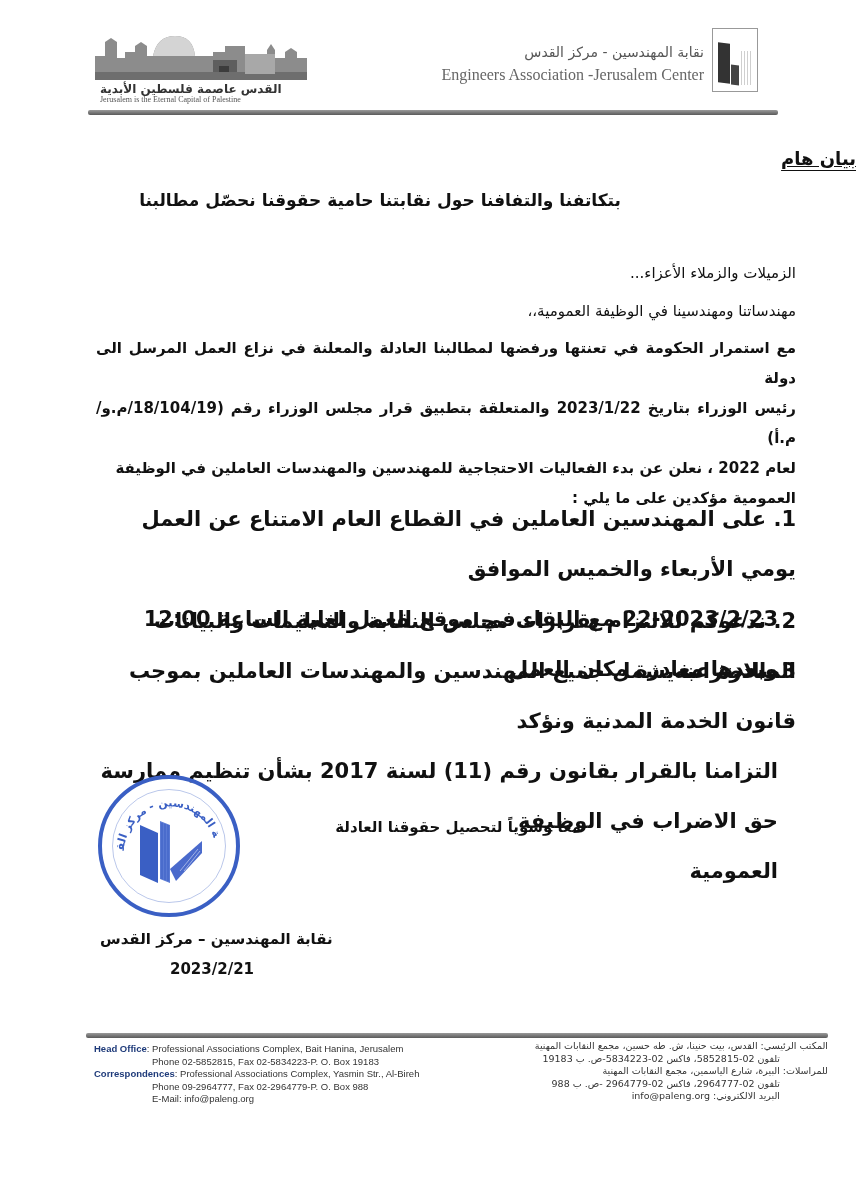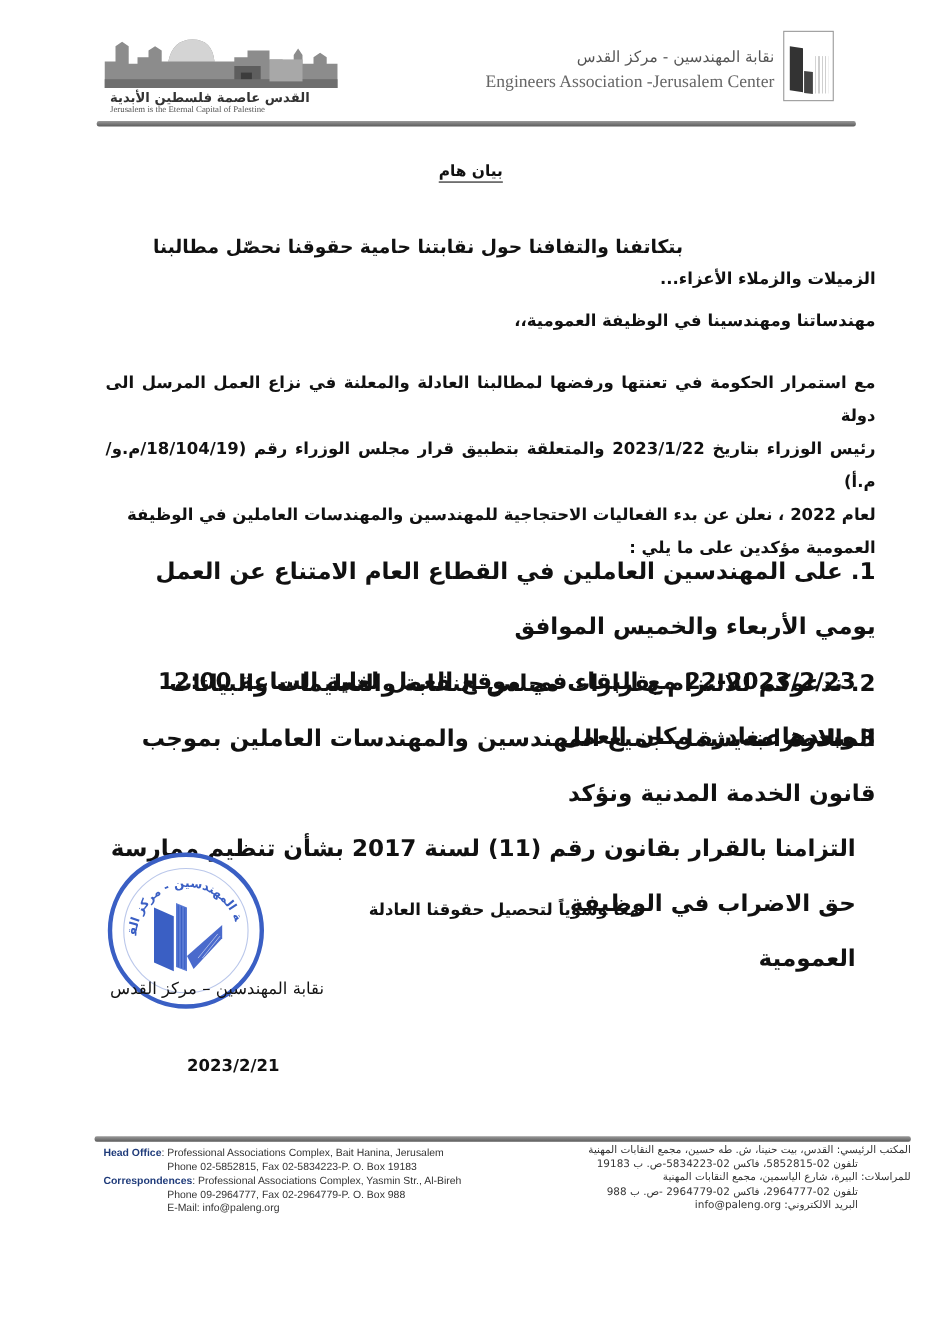--- a/index.html
+++ b/index.html
@@ -14,37 +14,37 @@
   .hdr-en { position: absolute; right: 152px; top: 66px; font-family: "Liberation Serif", serif; font-size: 16px; color: #666; }
 
   .skyline { position: absolute; left: 95px; top: 34px; width: 212px; height: 46px; }
   .skyline-ar { position: absolute; left: 100px; top: 82px; font-size: 12px; font-weight: bold; color: #333; direction: rtl; }
   .skyline-en { position: absolute; left: 100px; top: 95px; font-family: "Liberation Serif", serif; font-size: 8px; color: #555; }
 
   .hdr-rule { position: absolute; left: 88px; top: 110px; width: 690px; height: 5px; background: linear-gradient(#9a9a9a, #5a5a5a); border-radius: 2px; }
 
   
   .rtl { direction: rtl; unicode-bidi: embed; }
-  .title { position: absolute; left: 0; width: 856px; top: 148px; text-align: center; font-size: 14px; font-weight: bold; }
+  .title { position: absolute; left: 0; width: 856px; top: 148px; font-size: 18px; font-weight: bold; text-decoration: underline; }
   .title span { text-decoration: underline; text-underline-offset: 5px; }
-  .subtitle { position: absolute; left: 0; width: 760px; top: 190px; text-align: center; font-size: 17px; font-weight: bold; margin-top: 25px; }
+  .subtitle { position: absolute; left: 0; width: 760px; top: 190px; text-align: center; font-size: 17px; font-weight: bold; }
 
-  .greet { position: absolute; right: 60px; font-size: 15px; font-weight: bold; }
+  .greet { position: absolute; right: 60px; font-size: 15px; font-weight: normal; margin-top: 20px; }
   .para { position: absolute; right: 60px; width: 700px; font-size: 15px; font-weight: bold; line-height: 30px; text-align: justify; text-align-last: right; }
   .item { position: absolute; right: 60px; width: 700px; font-size: 21px; font-weight: bold; line-height: 50px; text-align: right; }
 
   .closing { position: absolute; right: 275px; top: 818px; font-size: 15px; font-weight: bold; }
 
   
   .stamp { position: absolute; left: 98px; top: 775px; width: 142px; height: 142px; border: 4px solid #3a5fc4; border-radius: 50%; box-sizing: border-box; }
   .stamp-inner { position: absolute; left: 10px; top: 10px; right: 10px; bottom: 10px; border: 1px solid rgba(58,95,196,0.35); border-radius: 50%; }
   .stamp-text { position: absolute; left: 0; top: 0; width: 134px; height: 134px; }
   .stamp-mark { position: absolute; left: 34px; top: 40px; width: 70px; height: 66px; }
 
-  .sig-name { position: absolute; left: 100px; top: 890px; font-size: 15px; font-weight: normal; }
+  .sig-name { position: absolute; left: 100px; top: 930px; font-size: 15px; font-weight: bold; }
   .sig-date { position: absolute; left: 170px; top: 960px; font-size: 15px; font-weight: bold; }
 
   
   .ftr-rule { position: absolute; left: 86px; top: 1033px; width: 742px; height: 5px; background: linear-gradient(#9a9a9a, #5a5a5a); border-radius: 2px; }
   .ftr-en { position: absolute; left: 94px; top: 1043px; font-family: "Liberation Sans", sans-serif; font-size: 9.5px; line-height: 12.5px; color: #333; }
   .ftr-en .lbl { color: #1f3b7a; font-weight: bold; }
   .ftr-en .ind { padding-left: 58px; }
   .ftr-ar { position: absolute; right: 28px; top: 1040px; width: 370px; font-family: "DejaVu Sans", sans-serif; font-size: 9.5px; line-height: 12.5px; color: #333; direction: rtl; text-align: right; }
   .ftr-ar .ind { padding-right: 48px; }
 </style>

